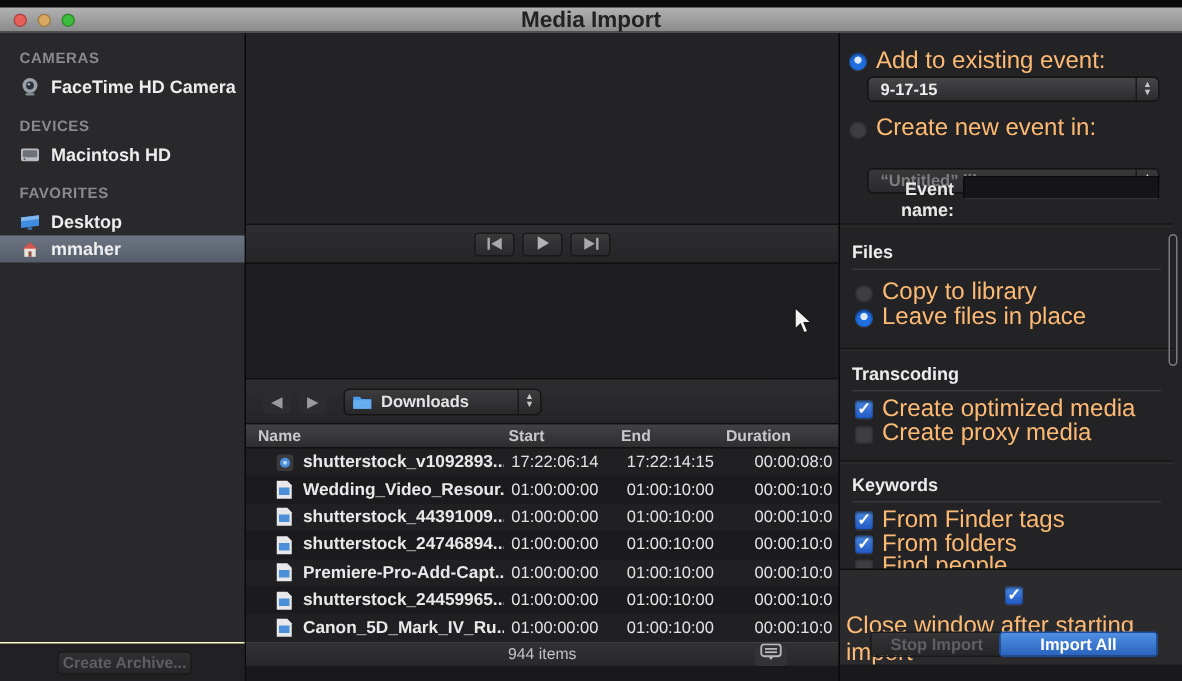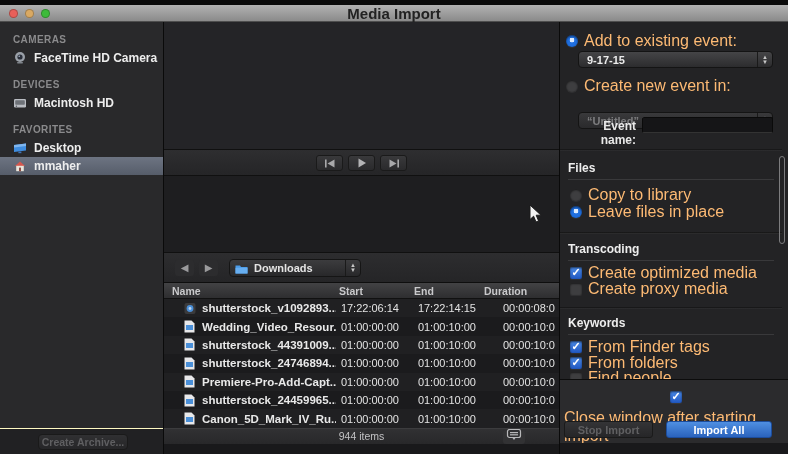--- a/index.html
+++ b/index.html
@@ -90,21 +90,21 @@
   .dropdown .txt { margin-left:8px; }
   .dropdown.disabled { color:#7d7d7f; background:linear-gradient(#39393b,#2a2a2c); }
   .field-label { font-size:12px; font-weight:bold; color:#e9e9e9; text-align:right; }
   .text-input { height:16px; background:#151517; border:1px solid #0a0a0a; border-bottom-color:#333;
     border-radius:2px; }
   .divider { height:2px; background:linear-gradient(#0f0f0f,#343436); }
   .sec-head { font-size:12px; font-weight:bold; color:#ededed; padding-bottom:4px; border-bottom:1px solid #39393b; }
   .rp-bottom { position:absolute; left:0; right:0; bottom:0; height:75px; background:#2b2b2d; border-top:1px solid #0c0c0c; }
   .rp-bottomfoot { position:absolute; left:0; right:0; bottom:0; height:11px; background:#19191b; }
   .btn { height:17px; border-radius:3px; font-size:11px; font-weight:bold; text-align:center; line-height:16px; }
-  .btn-stop { background:linear-gradient(#343436,#262628); border:1px solid #1a1a1a; color:#606062; }
+  .btn-stop { background:linear-gradient(#343436,#262628); border:1px solid #1a1a1a; color:#606062;margin-left:16px; }
   .btn-import { background:linear-gradient(#4f8fe2,#2a63bd); border:1px solid #1c4d9d; color:#fff; }
   .scroll-thumb { position:absolute; right:3px; width:6px; border:1px solid #7c7c7e; border-radius:3px; }
 
   .cursor { position:absolute; left:529px; top:204px; z-index:50; pointer-events:none; }
 </style>
 </head>
 <body>
 
 <div class="window">
 

